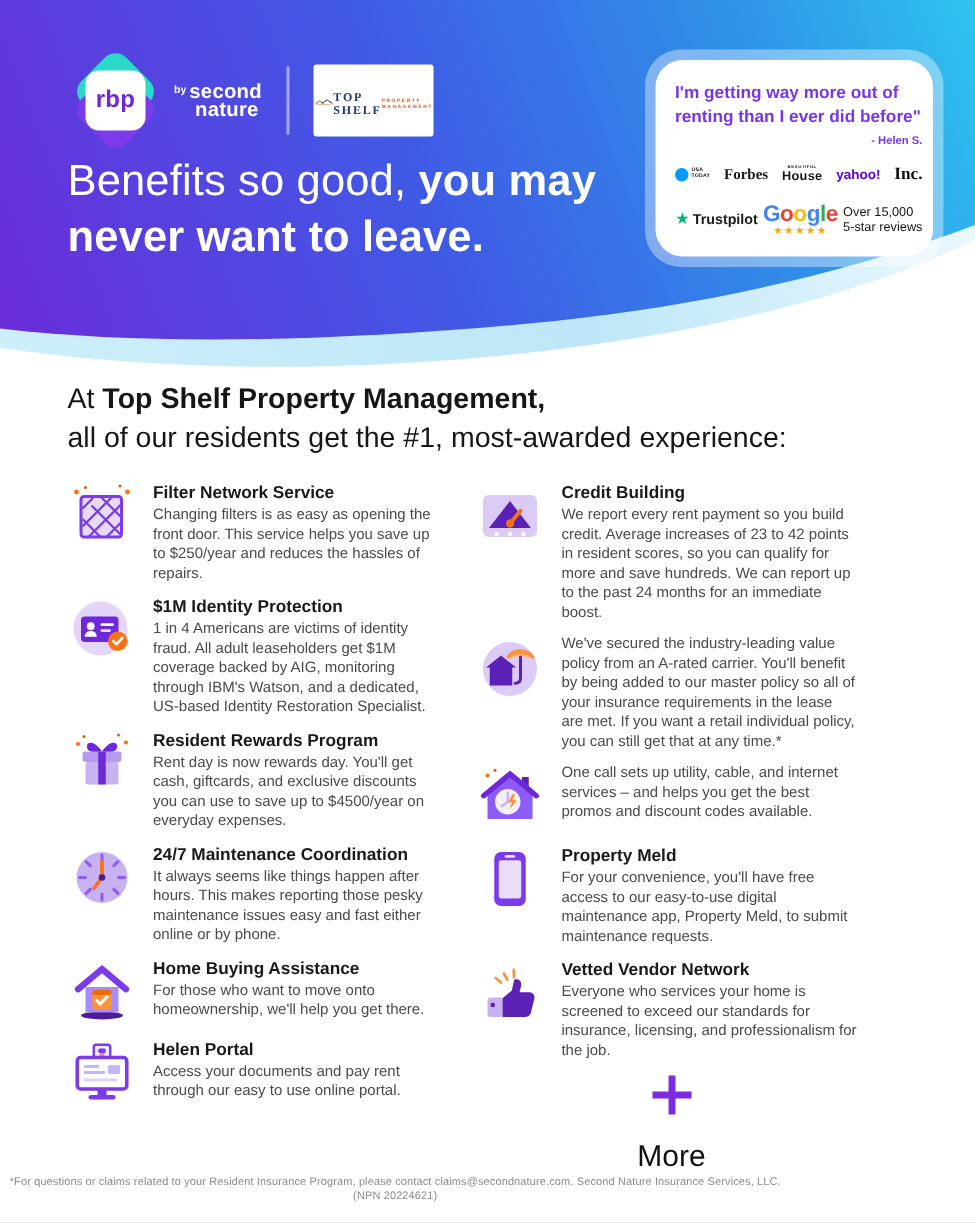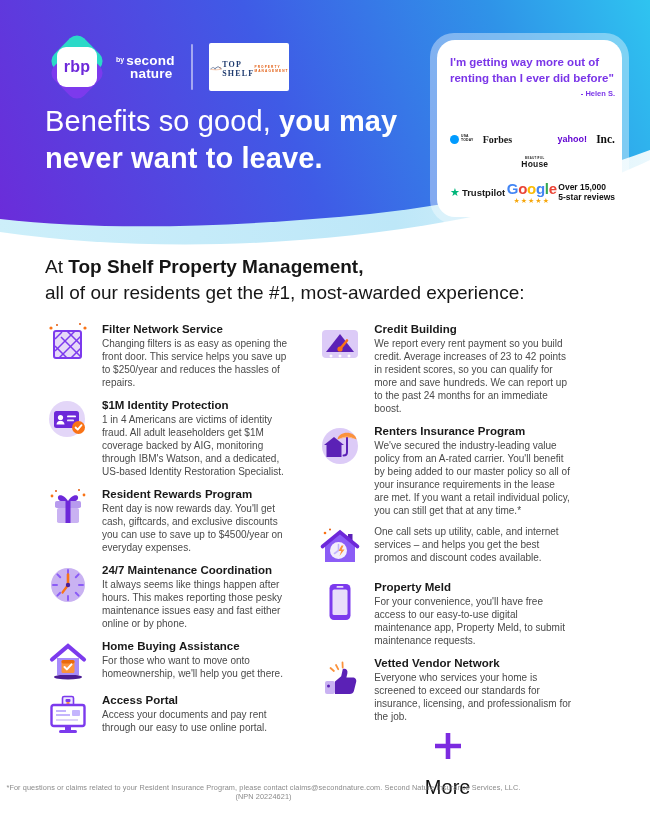--- a/index.html
+++ b/index.html
@@ -31,35 +31,35 @@
   
   .card-outer { position:absolute; top:33px; right:21px; width:199px; background:rgba(255,255,255,.38); border-radius:24px; padding:7px; z-index:5; }
   .card { background:#fff; border-radius:18px; padding:14px 7px 13px 13px; }
   .quote { color:#7A35E8; font-size:11.5px; font-weight:700; line-height:16px; }
   .attribution { color:#7A35E8; font-size:7.5px; font-weight:700; text-align:right; margin-top:3px; }
   .press-row { display:flex; align-items:center; justify-content:space-between; margin-top:12px; }
   .usatoday { display:flex; align-items:center; gap:2px; }
   .usatoday .dot { width:9px; height:9px; border-radius:50%; background:#009BFF; }
   .usatoday .txt { font-size:3.4px; font-weight:800; color:#111; line-height:3.8px; letter-spacing:.2px; }
   .forbes { font-family:"Liberation Serif", serif; font-size:10px; font-weight:700; color:#181818; }
-  .houseb { display:flex; flex-direction:column; align-items:center; line-height:1;margin-top:47px; }
+  .houseb { display:flex; flex-direction:column; align-items:center; line-height:1; }
   .houseb .top { font-size:2.8px; font-weight:700; color:#222; letter-spacing:.4px; }
   .houseb .main { font-size:8.5px; font-weight:800; color:#181818; letter-spacing:.2px; }
   .yahoo { font-size:9px; font-weight:800; color:#5F01D1; }
   .inc { font-family:"Liberation Serif", serif; font-size:11.5px; font-weight:900; color:#0D0D0D; }
   .review-row { display:flex; align-items:center; justify-content:space-between; margin-top:13px; }
   .trustpilot { display:flex; align-items:center; gap:2px; }
   .tp-star { color:#00B67A; font-size:11px; line-height:11px; }
   .tp-label { font-size:9.5px; font-weight:600; color:#191919; }
   .google-block { display:flex; flex-direction:column; align-items:center; line-height:1; }
   .google-word { font-size:15px; font-weight:700; letter-spacing:-.3px; }
   .gl-b { color:#4285F4; } .gl-r { color:#EA4335; } .gl-y { color:#FBBC05; } .gl-g { color:#34A853; }
   .google-stars { font-size:7px; color:#F6A60A; letter-spacing:1px; margin-top:1px; }
   .reviews { line-height:9.5px; }
-  .reviews div { font-size:8.5px; font-weight:700; color:#111; }
+  .reviews div { font-size:8.5px; font-weight:400; color:#111; }
 
   
   .content { position:absolute; top:254px; left:0; width:594px; }
   .intro { padding-left:45px; font-size:19px; line-height:26px; color:#161616; }
   .intro .b { font-weight:700; }
 
   .benefits { display:flex; padding:15px 22px 0 45px; }
   .col-left { width:283px; margin-right:22px; }
   .col-right { width:288px; }
   .item { display:flex; gap:11px; margin-bottom:8px; }
@@ -278,21 +278,21 @@
               <rect x="6.5" y="13" width="33" height="21" rx="2.2" fill="#fff" stroke="#7C3AED" stroke-width="2.4"></rect>
               <rect x="11" y="18" width="10" height="2" fill="#C4B5FD"></rect>
               <rect x="11" y="22" width="14" height="2" fill="#C4B5FD"></rect>
               <rect x="27" y="18" width="8" height="6" rx="1" fill="#C4B5FD"></rect>
               <rect x="11" y="27" width="22" height="2" fill="#DDD3F8"></rect>
               <rect x="20" y="34" width="6" height="4" fill="#7C3AED"></rect>
               <rect x="14" y="38" width="18" height="3" rx="1.5" fill="#7C3AED"></rect>
             </svg>
           </div>
           <div>
-            <div class="item-title">Access Portal</div>
+            <div class="item-title">Helen Portal</div>
             <div class="item-desc">Access your documents and pay rent through our easy to use online portal.</div>
           </div>
         </div>
 
       </div>
 
       <div class="col-right">
 
         <div class="item">
           <div class="icon">
@@ -317,21 +317,20 @@
             <svg viewBox="0 0 46 46">
               <circle cx="23" cy="23" r="18" fill="#DCCBF7"></circle>
               <path d="M7 22 L17 14 L27 22 Z" fill="#5B21B6"></path>
               <rect x="9.5" y="21" width="15" height="13" fill="#5B21B6"></rect>
               <path d="M20.5 16.5 C21.5 7.5, 38.5 7.5, 39.5 16.5 C33 13.5, 27 13.5, 20.5 16.5 Z" fill="#FB923C"></path>
               <path d="M23 16 C25 12.5, 35 12.5, 37 16 C32 14.2, 28 14.2, 23 16 Z" fill="#FDBA8C"></path>
               <path d="M30 15 V29 q0 3.5 -3.5 3.5" stroke="#5B21B6" stroke-width="2" fill="none" stroke-linecap="round"></path>
             </svg>
           </div>
           <div>
-            <div class="item-title">Renters Insurance Program</div>
             <div class="item-desc">We've secured the industry-leading value policy from an A-rated carrier. You'll benefit by being added to our master policy so all of your insurance requirements in the lease are met. If you want a retail individual policy, you can still get that at any time.*</div>
           </div>
         </div>
 
         <div class="item">
           <div class="icon">
             <svg viewBox="0 0 46 46">
               <rect x="31" y="9" width="4.5" height="7" fill="#5B21B6"></rect>
               <path d="M8 21 L23 8.5 L38 21 V37 H8 Z" fill="#8B5CF6"></path>
               <path d="M5.5 21.5 L23 7 L40.5 21.5" stroke="#6D28D9" stroke-width="3.6" fill="none" stroke-linecap="round"></path>

